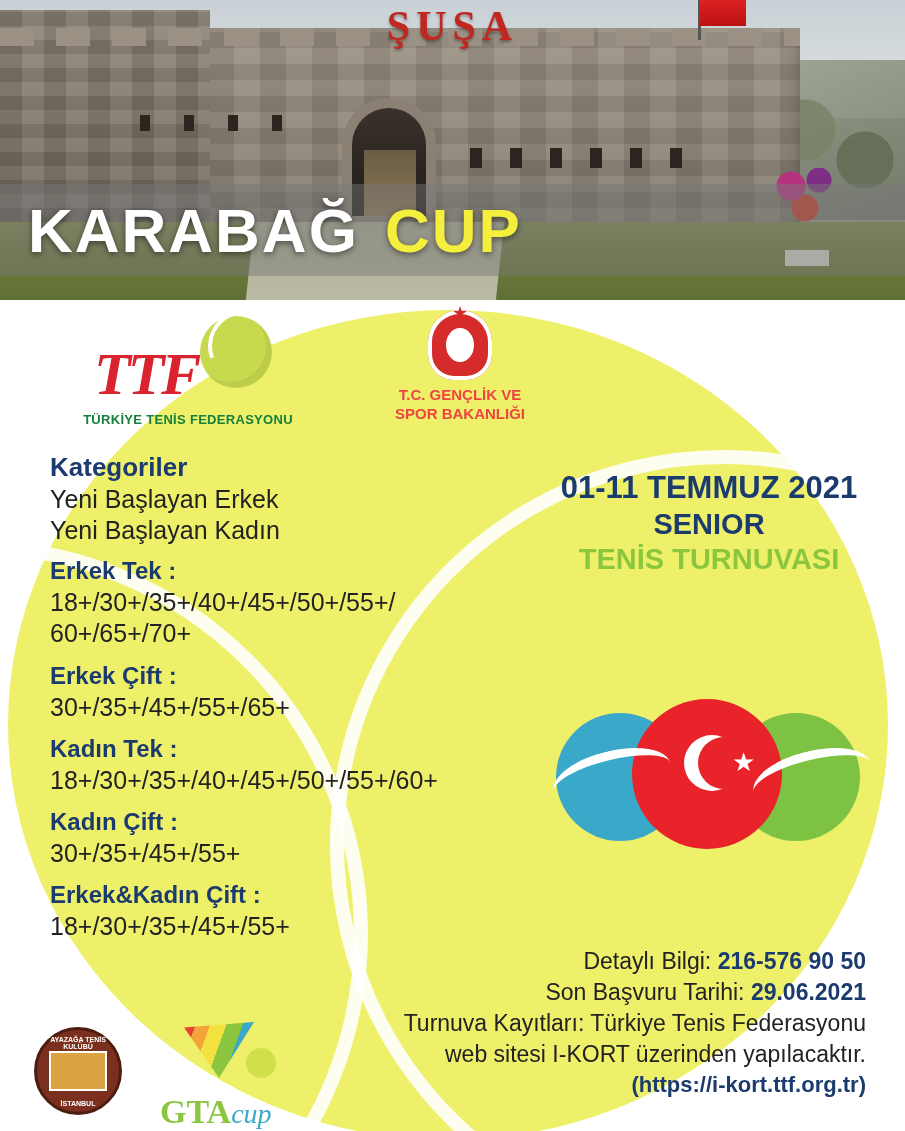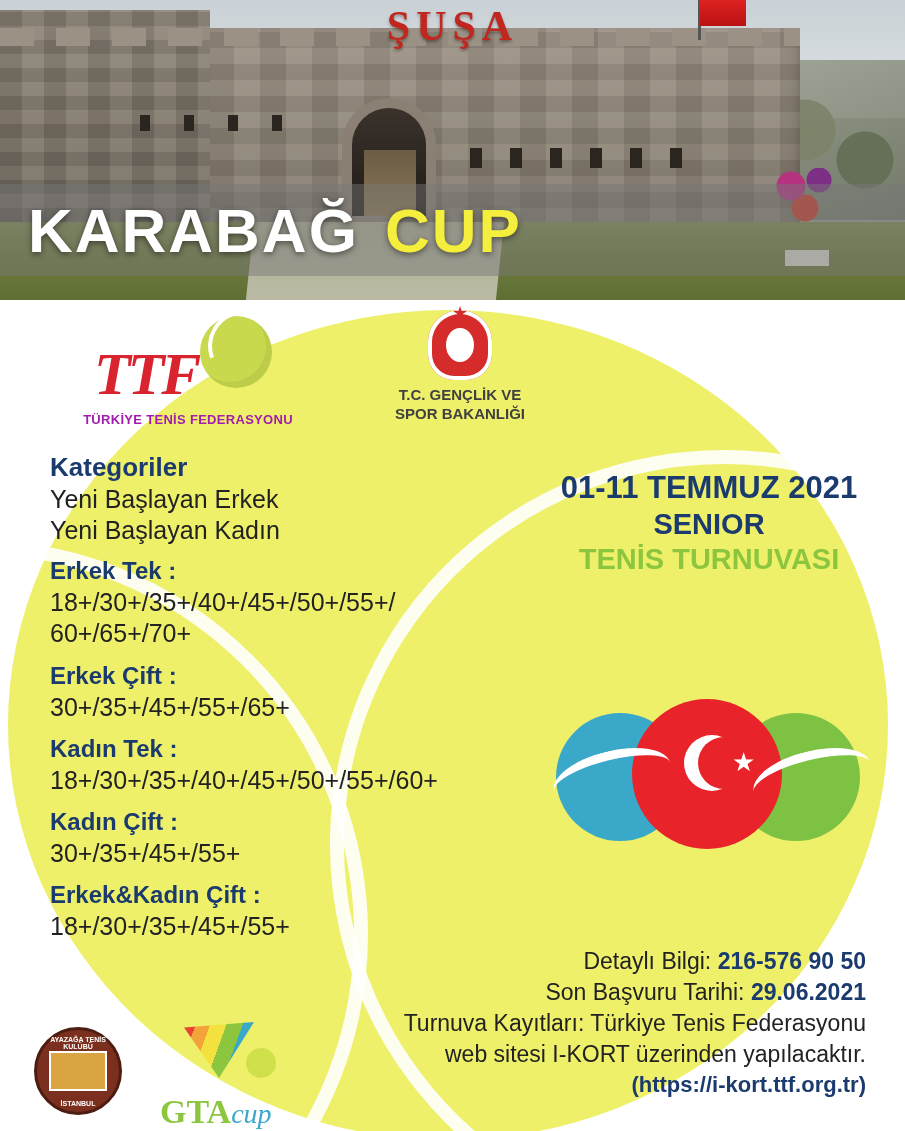--- a/index.html
+++ b/index.html
@@ -149,34 +149,34 @@
     content:"";position:absolute;left:8px;top:-6px;width:64px;height:64px;
     border-radius:50%;border:4px solid #fff;border-color:#fff transparent transparent #fff;
     transform:rotate(25deg);
   }
   .ttf-letters{
     position:absolute;left:16px;top:24px;font-size:60px;font-weight:bold;color:#d9232e;
     font-family:"Liberation Serif", serif;font-style:italic;letter-spacing:-3px;
   }
   .ttf-under{
     position:absolute;left:0;top:96px;width:220px;text-align:center;
-    font-size:13px;font-weight:bold;color:#a21caf;letter-spacing:.3px;
+    font-size:13px;font-weight:bold;color:#15803d;letter-spacing:.3px;
   }
   .gsb{position:absolute;left:370px;top:2px;width:180px;height:126px;text-align:center;}
   .gsb-crest{
     position:absolute;left:58px;top:0;width:64px;height:70px;
     background:#d62b2b;border-radius:32px 32px 26px 26px;
     box-shadow:inset 0 0 0 4px #fff;
   }
   .gsb-crest:after{
     content:"";position:absolute;left:18px;top:18px;width:28px;height:34px;
     border-radius:50%;background:#fff;
   }
   .gsb-star{position:absolute;left:50%;top:-8px;transform:translateX(-50%);color:#d62b2b;font-size:18px;}
-  .gsb-text{position:absolute;left:0;top:76px;width:180px;font-size:15px;font-weight:bold;color:#404040;line-height:1.25;}
+  .gsb-text{position:absolute;left:0;top:76px;width:180px;font-size:15px;font-weight:bold;color:#ef4444;line-height:1.25;}
   .tac{position:absolute;left:648px;top:0;width:230px;height:128px;}
   .tac-sq{
     position:absolute;left:40px;top:0;width:86px;height:86px;border-radius:22px;background:#8cc63f;
   }
   .tac-sq:before{content:"";position:absolute;left:18px;top:14px;width:48px;height:10px;background:#fff;border-radius:4px;}
   .tac-sq:after{content:"";position:absolute;left:36px;top:14px;width:12px;height:56px;background:#fff;border-radius:4px;}
   .tac-word{
     position:absolute;left:0;top:86px;width:230px;text-align:center;
     font-size:40px;color:#8cc63f;font-family:"Liberation Serif", serif;
   }

